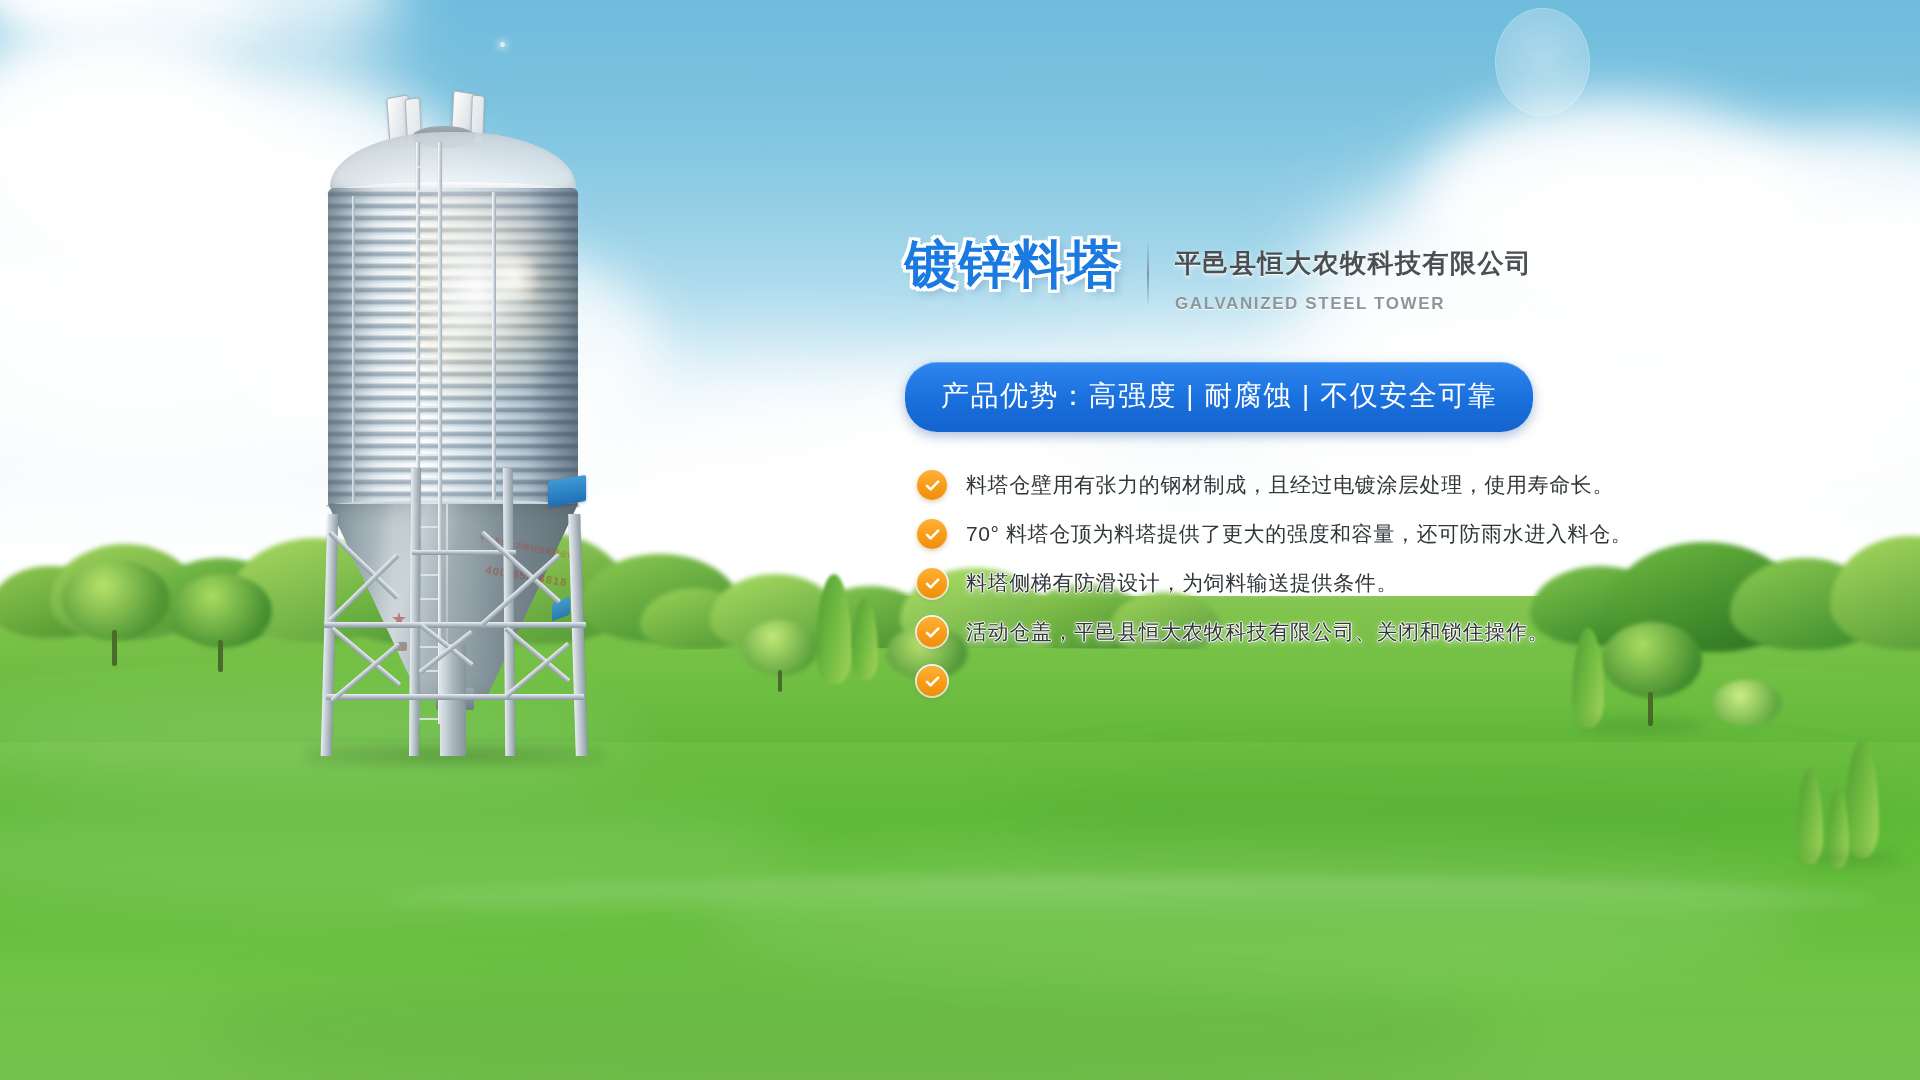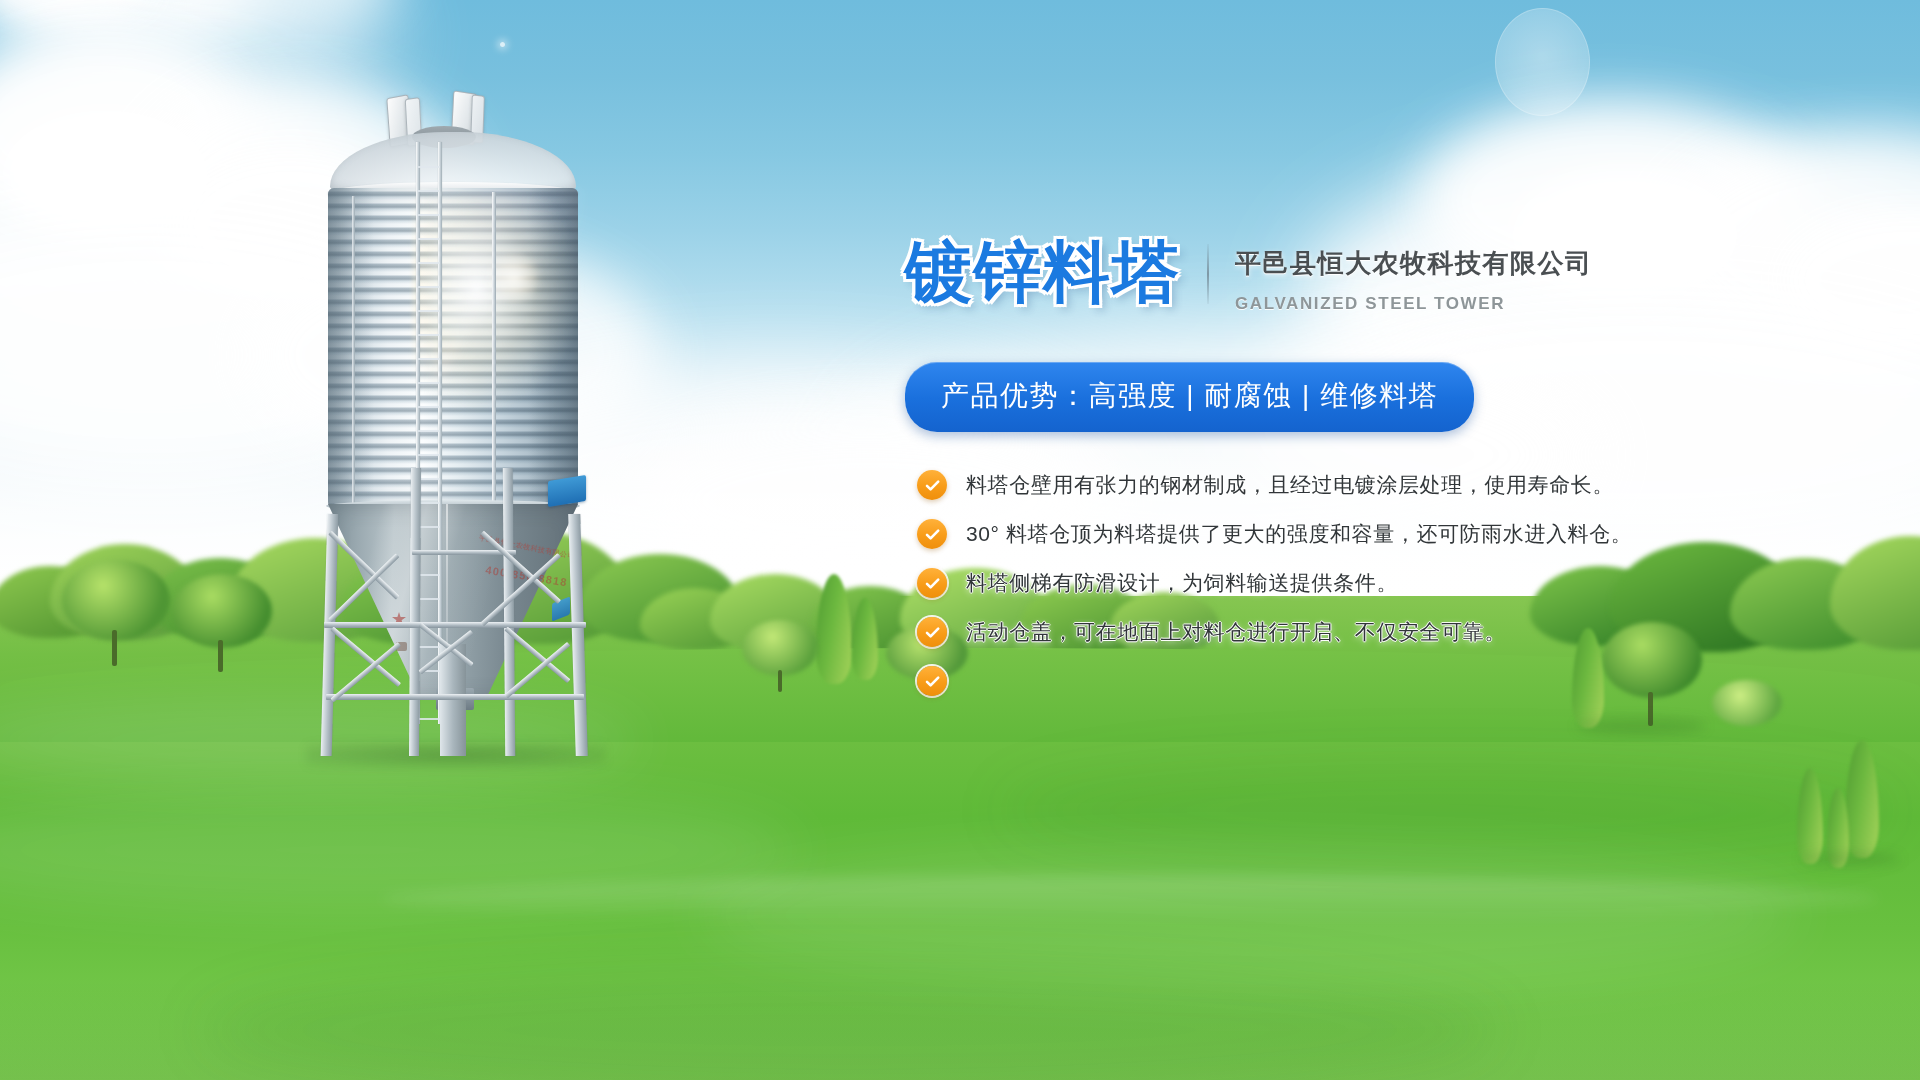--- a/index.html
+++ b/index.html
@@ -314,21 +314,21 @@
     background:radial-gradient(ellipse at 50% 50%,
       rgba(40,90,30,.34) 0%, rgba(40,90,30,.16) 55%, rgba(40,90,30,0) 100%);
     filter:blur(4px);
   }
 
   
   #panel{ position:absolute; left:905px; top:238px; width:960px; }
 
   .title-row{ display:flex; align-items:flex-start; }
   .main-title{
-    font-size:67px; line-height:1; font-weight:bold; color:#1b7ae0;
+    font-size:52px; line-height:1; font-weight:bold; color:#1b7ae0;
     letter-spacing:2px; white-space:nowrap;
     text-shadow:
       3px 0 0 #fff, -3px 0 0 #fff, 0 3px 0 #fff, 0 -3px 0 #fff,
       3px 3px 0 #fff, -3px 3px 0 #fff, 3px -3px 0 #fff, -3px -3px 0 #fff,
       5px 5px 9px rgba(25,70,130,.30);
     padding-right:26px;
   }
   .divider-v{
     width:2px; align-self:stretch; margin-top:6px; margin-bottom:10px;
     background:linear-gradient(180deg,rgba(120,140,150,.1),rgba(110,130,142,.75),rgba(120,140,150,.1));
@@ -600,58 +600,58 @@
 
     <div class="title-row">
       <div class="main-title">镀锌料塔</div>
       <div class="divider-v"></div>
       <div class="title-side">
         <div class="company">平邑县恒大农牧科技有限公司</div>
         <div class="subtitle-en">GALVANIZED STEEL TOWER</div>
       </div>
     </div>
 
-    <div class="pill">产品优势：高强度 | 耐腐蚀 | 维修料塔</div>
+    <div class="pill">产品优势：高强度 | 耐腐蚀 | 不仅安全可靠</div>
 
     <div class="features">
 
       <div class="feat">
         <div class="chk">
           <svg width="17" height="17" viewBox="0 0 17 17" aria-hidden="true">
             <path d="M3 8.8 L6.6 12.4 L14.2 4.6" fill="none" stroke="#ffffff" stroke-width="2.6" stroke-linecap="round" stroke-linejoin="round"></path>
           </svg>
         </div>
         <div class="feat-text">料塔仓壁用有张力的钢材制成，且经过电镀涂层处理，使用寿命长。</div>
       </div>
 
       <div class="feat">
         <div class="chk">
           <svg width="17" height="17" viewBox="0 0 17 17" aria-hidden="true">
             <path d="M3 8.8 L6.6 12.4 L14.2 4.6" fill="none" stroke="#ffffff" stroke-width="2.6" stroke-linecap="round" stroke-linejoin="round"></path>
           </svg>
         </div>
-        <div class="feat-text">30° 料塔仓顶为料塔提供了更大的强度和容量，还可防雨水进入料仓。</div>
+        <div class="feat-text">70° 料塔仓顶为料塔提供了更大的强度和容量，还可防雨水进入料仓。</div>
       </div>
 
       <div class="feat">
         <div class="chk">
           <svg width="17" height="17" viewBox="0 0 17 17" aria-hidden="true">
             <path d="M3 8.8 L6.6 12.4 L14.2 4.6" fill="none" stroke="#ffffff" stroke-width="2.6" stroke-linecap="round" stroke-linejoin="round"></path>
           </svg>
         </div>
         <div class="feat-text">料塔侧梯有防滑设计，为饲料输送提供条件。</div>
       </div>
 
       <div class="feat">
         <div class="chk">
           <svg width="17" height="17" viewBox="0 0 17 17" aria-hidden="true">
             <path d="M3 8.8 L6.6 12.4 L14.2 4.6" fill="none" stroke="#ffffff" stroke-width="2.6" stroke-linecap="round" stroke-linejoin="round"></path>
           </svg>
         </div>
-        <div class="feat-text">活动仓盖，可在地面上对料仓进行开启、不仅安全可靠。</div>
+        <div class="feat-text">活动仓盖，平邑县恒大农牧科技有限公司、关闭和锁住操作。</div>
       </div>
 
       <div class="feat">
         <div class="chk">
           <svg width="17" height="17" viewBox="0 0 17 17" aria-hidden="true">
             <path d="M3 8.8 L6.6 12.4 L14.2 4.6" fill="none" stroke="#ffffff" stroke-width="2.6" stroke-linecap="round" stroke-linejoin="round"></path>
           </svg>
         </div>
       </div>
 

